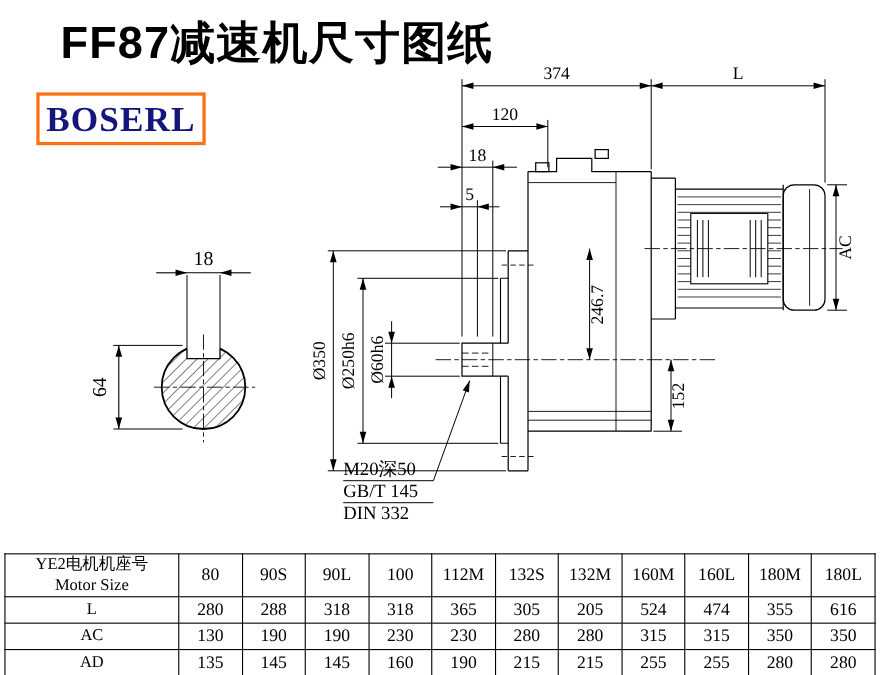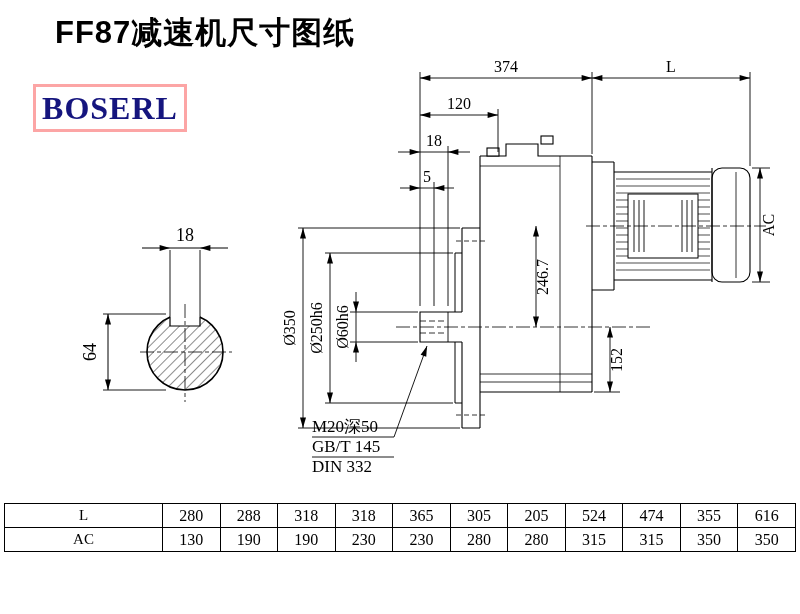--- a/index.html
+++ b/index.html
@@ -1,26 +1,26 @@
 <!DOCTYPE html>
 <html><head>
 <meta charset="utf-8">
 <style>
   html,body{margin:0;padding:0;}
   body{
     width:800px;height:614px;position:relative;overflow:hidden;background:#fff;
     font-family:"Liberation Serif","DejaVu Serif",serif;color:#000;
   }
   .title{
-    position:absolute;left:55px;top:12px;font-size:31px;font-weight:bold;
+    position:absolute;left:55px;top:12px;font-size:41px;font-weight:bold;
     font-family:"Liberation Sans","DejaVu Sans",sans-serif;letter-spacing:1px;
   }
   .logo{
     position:absolute;left:33px;top:84px;width:148px;height:42px;
-    border:3px solid #fca5a5;display:flex;align-items:center;justify-content:center;background:#fff;
+    border:3px solid #f97316;display:flex;align-items:center;justify-content:center;background:#fff;
   }
   .logo span{
     font-family:"Liberation Serif","DejaVu Serif",serif;font-weight:bold;
     font-size:32px;color:#15157e;letter-spacing:1px;line-height:1;
   }
   svg.drawing{position:absolute;left:0;top:0;}
   svg .dim{font:16px "Liberation Serif","DejaVu Serif",serif;fill:#000;}
   svg .dim-lg{font:18px "Liberation Serif","DejaVu Serif",serif;fill:#000;}
   svg .note{font:17px "Liberation Serif","DejaVu Serif",serif;fill:#000;}
   table.size-table{
@@ -171,20 +171,34 @@
       <col>
       <col>
       <col>
       <col>
       <col>
       <col>
       <col>
       <col>
   </colgroup>
   <tbody id="table-body">
+      <tr class="hrow">
+        <th class="first">YE2电机机座号<br>Motor Size</th>
+        <th>80</th>
+        <th>90S</th>
+        <th>90L</th>
+        <th>100</th>
+        <th>112M</th>
+        <th>132S</th>
+        <th>132M</th>
+        <th>160M</th>
+        <th>160L</th>
+        <th>180M</th>
+        <th>180L</th>
+      </tr>
       <tr class="drow">
         <td class="first">L</td>
         <td>280</td>
         <td>288</td>
         <td>318</td>
         <td>318</td>
         <td>365</td>
         <td>305</td>
         <td>205</td>
         <td>524</td>
@@ -199,14 +213,28 @@
         <td>190</td>
         <td>230</td>
         <td>230</td>
         <td>280</td>
         <td>280</td>
         <td>315</td>
         <td>315</td>
         <td>350</td>
         <td>350</td>
       </tr>
+      <tr class="drow">
+        <td class="first">AD</td>
+        <td>135</td>
+        <td>145</td>
+        <td>145</td>
+        <td>160</td>
+        <td>190</td>
+        <td>215</td>
+        <td>215</td>
+        <td>255</td>
+        <td>255</td>
+        <td>280</td>
+        <td>280</td>
+      </tr>
     </tbody>
 </table>
 
 </body></html>

